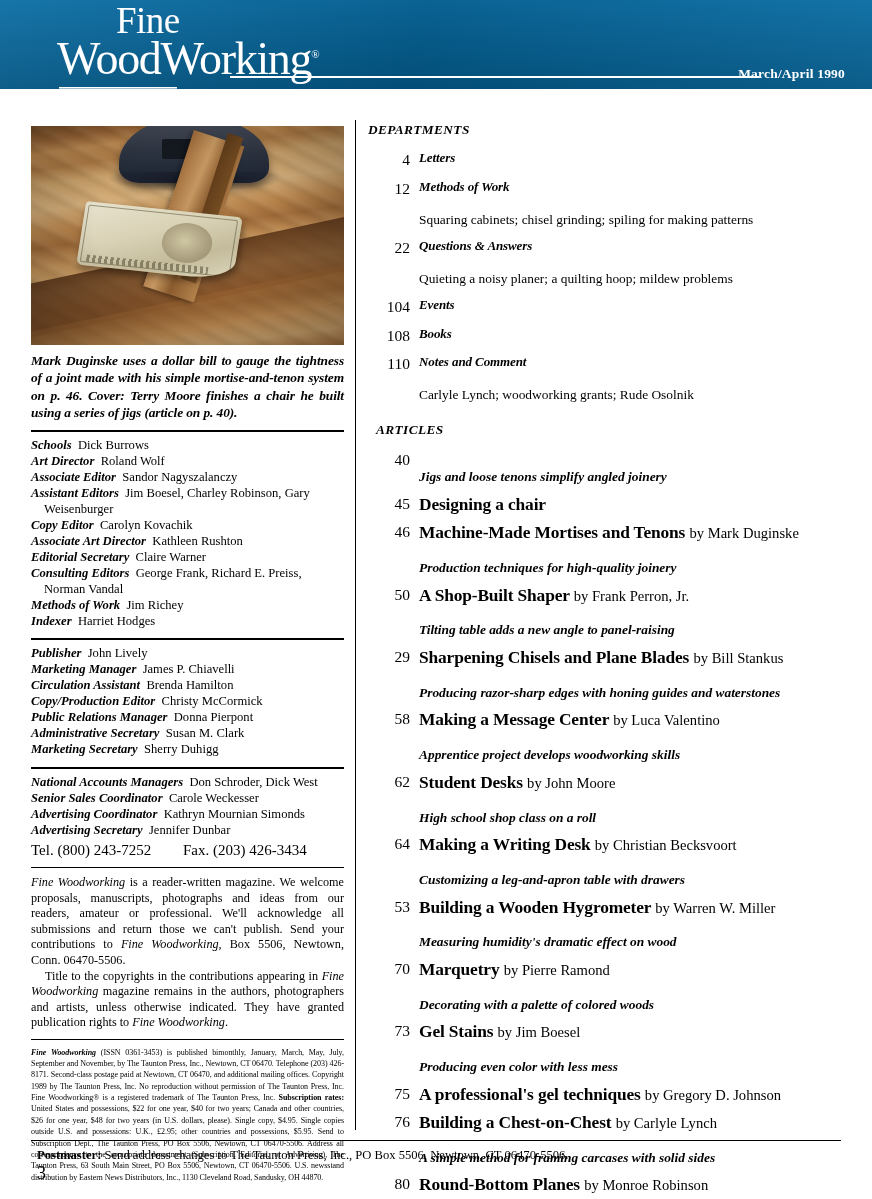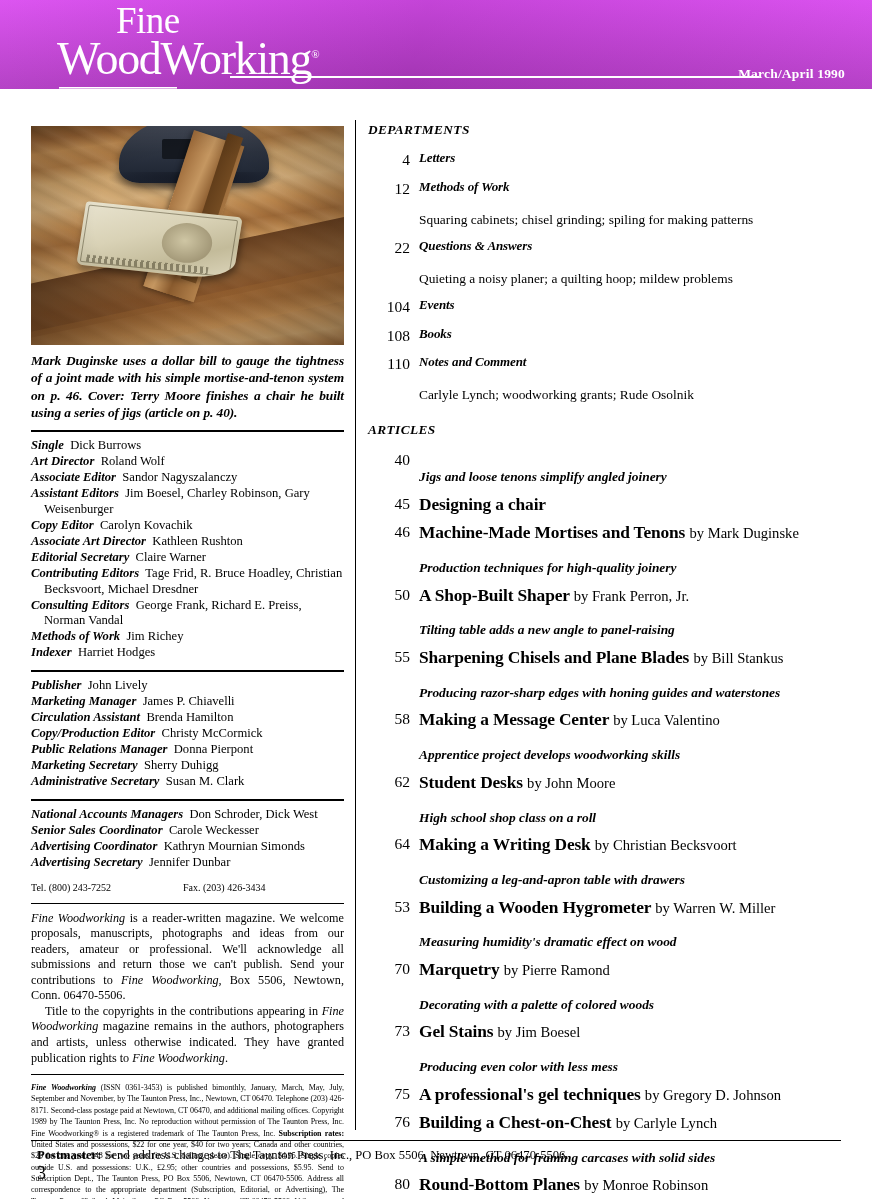--- a/index.html
+++ b/index.html
@@ -16,21 +16,21 @@
     color: #000;
     overflow: hidden;
   }
 
   
   #masthead {
     position: absolute;
     left: 0; top: 0;
     width: 872px;
     height: 89px;
-    background: #d946ef;
+    background: #0369a1;
     overflow: hidden;
   }
   #masthead .grain {
     position: absolute; left:0; top:0; right:0; bottom:0;
     background:
       linear-gradient(105deg, rgba(255,255,255,0.05) 0%, rgba(0,0,0,0.10) 48%, rgba(255,255,255,0.04) 100%),
       linear-gradient(0deg, rgba(0,0,0,0.18), rgba(255,255,255,0.03));
     pointer-events: none;
   }
   #logo-block {
@@ -254,22 +254,22 @@
     font-style: italic;
     margin-left: -13px;
   }
   .staff-row .st-name {
     font-style: normal;
     font-weight: normal;
   }
   .staff-row .st-name::before { content: "  "; white-space: pre; }
 
   .contact-row {
-    font-size: 10px;
-    margin-top: 12px;
+    font-size: 15px;
+    margin-top: 2px;
     display: flex;
   }
   .contact-row .tel { width: 152px; }
 
   .readerpara {
     font-size: 12.2px;
     line-height: 1.275;
     text-align: justify;
   }
   .readerpara p { margin: 0; }
@@ -302,21 +302,21 @@
     top: 122px;
     width: 476px;
   }
   .section-head {
     font-weight: bold;
     font-style: italic;
     font-size: 13.3px;
     letter-spacing: 0.4px;
     margin-bottom: 13px;
   }
-  .section-head.articles { margin-top: 19px; }
+  .section-head.articles { margin-top: 19px; margin-left: 8px; }
 
   .toc-entry {
     display: flex;
     margin-bottom: 10px;
   }
   .toc-pg {
     width: 42px;
     min-width: 42px;
     text-align: right;
     font-size: 15.5px;
@@ -423,43 +423,42 @@
       <div class="txt"></div>
     </div>
     <div class="vig"></div>
   </div>
 
   <div id="cover-caption">Mark Duginske uses a dollar bill to gauge the tightness of a joint made with his simple mortise-and-tenon system on p. 46. Cover: Terry Moore finishes a chair he built using a series of jigs (article on p. 40).</div>
 
   <hr class="rule-thick">
 
   <div class="staff-block">
-    <div class="staff-row"><span class="st-title">Single</span><span class="st-name">Dick Burrows</span></div>
+    <div class="staff-row"><span class="st-title">Schools</span><span class="st-name">Dick Burrows</span></div>
     <div class="staff-row"><span class="st-title">Art Director</span><span class="st-name">Roland Wolf</span></div>
     <div class="staff-row"><span class="st-title">Associate Editor</span><span class="st-name">Sandor Nagyszalanczy</span></div>
     <div class="staff-row"><span class="st-title">Assistant Editors</span><span class="st-name">Jim Boesel, Charley Robinson, Gary Weisenburger</span></div>
     <div class="staff-row"><span class="st-title">Copy Editor</span><span class="st-name">Carolyn Kovachik</span></div>
     <div class="staff-row"><span class="st-title">Associate Art Director</span><span class="st-name">Kathleen Rushton</span></div>
     <div class="staff-row"><span class="st-title">Editorial Secretary</span><span class="st-name">Claire Warner</span></div>
-    <div class="staff-row"><span class="st-title">Contributing Editors</span><span class="st-name">Tage Frid, R. Bruce Hoadley, Christian Becksvoort, Michael Dresdner</span></div>
     <div class="staff-row"><span class="st-title">Consulting Editors</span><span class="st-name">George Frank, Richard E. Preiss, Norman Vandal</span></div>
     <div class="staff-row"><span class="st-title">Methods of Work</span><span class="st-name">Jim Richey</span></div>
     <div class="staff-row"><span class="st-title">Indexer</span><span class="st-name">Harriet Hodges</span></div>
   </div>
 
   <hr class="rule-thick">
 
   <div class="staff-block">
     <div class="staff-row"><span class="st-title">Publisher</span><span class="st-name">John Lively</span></div>
     <div class="staff-row"><span class="st-title">Marketing Manager</span><span class="st-name">James P. Chiavelli</span></div>
     <div class="staff-row"><span class="st-title">Circulation Assistant</span><span class="st-name">Brenda Hamilton</span></div>
     <div class="staff-row"><span class="st-title">Copy/Production Editor</span><span class="st-name">Christy McCormick</span></div>
     <div class="staff-row"><span class="st-title">Public Relations Manager</span><span class="st-name">Donna Pierpont</span></div>
+    <div class="staff-row"><span class="st-title">Administrative Secretary</span><span class="st-name">Susan M. Clark</span></div>
     <div class="staff-row"><span class="st-title">Marketing Secretary</span><span class="st-name">Sherry Duhigg</span></div>
-    <div class="staff-row"><span class="st-title">Administrative Secretary</span><span class="st-name">Susan M. Clark</span></div>
   </div>
 
   <hr class="rule-thick">
 
   <div class="staff-block">
     <div class="staff-row"><span class="st-title">National Accounts Managers</span><span class="st-name">Don Schroder, Dick West</span></div>
     <div class="staff-row"><span class="st-title">Senior Sales Coordinator</span><span class="st-name">Carole Weckesser</span></div>
     <div class="staff-row"><span class="st-title">Advertising Coordinator</span><span class="st-name">Kathryn Mournian Simonds</span></div>
     <div class="staff-row"><span class="st-title">Advertising Secretary</span><span class="st-name">Jennifer Dunbar</span></div>
     <div class="contact-row">
@@ -562,21 +561,21 @@
 
     <div class="toc-entry">
       <div class="toc-pg">50</div>
       <div class="toc-body">
         <div class="toc-title-art"><span>A Shop-Built Shaper</span> <span class="toc-by">by Frank Perron, Jr.</span></div>
         <div class="toc-sub italic">Tilting table adds a new angle to panel-raising</div>
       </div>
     </div>
 
     <div class="toc-entry">
-      <div class="toc-pg">55</div>
+      <div class="toc-pg">29</div>
       <div class="toc-body">
         <div class="toc-title-art"><span>Sharpening Chisels and Plane Blades</span> <span class="toc-by">by Bill Stankus</span></div>
         <div class="toc-sub italic">Producing razor-sharp edges with honing guides and waterstones</div>
       </div>
     </div>
 
     <div class="toc-entry">
       <div class="toc-pg">58</div>
       <div class="toc-body">
         <div class="toc-title-art"><span>Making a Message Center</span> <span class="toc-by">by Luca Valentino</span></div>

